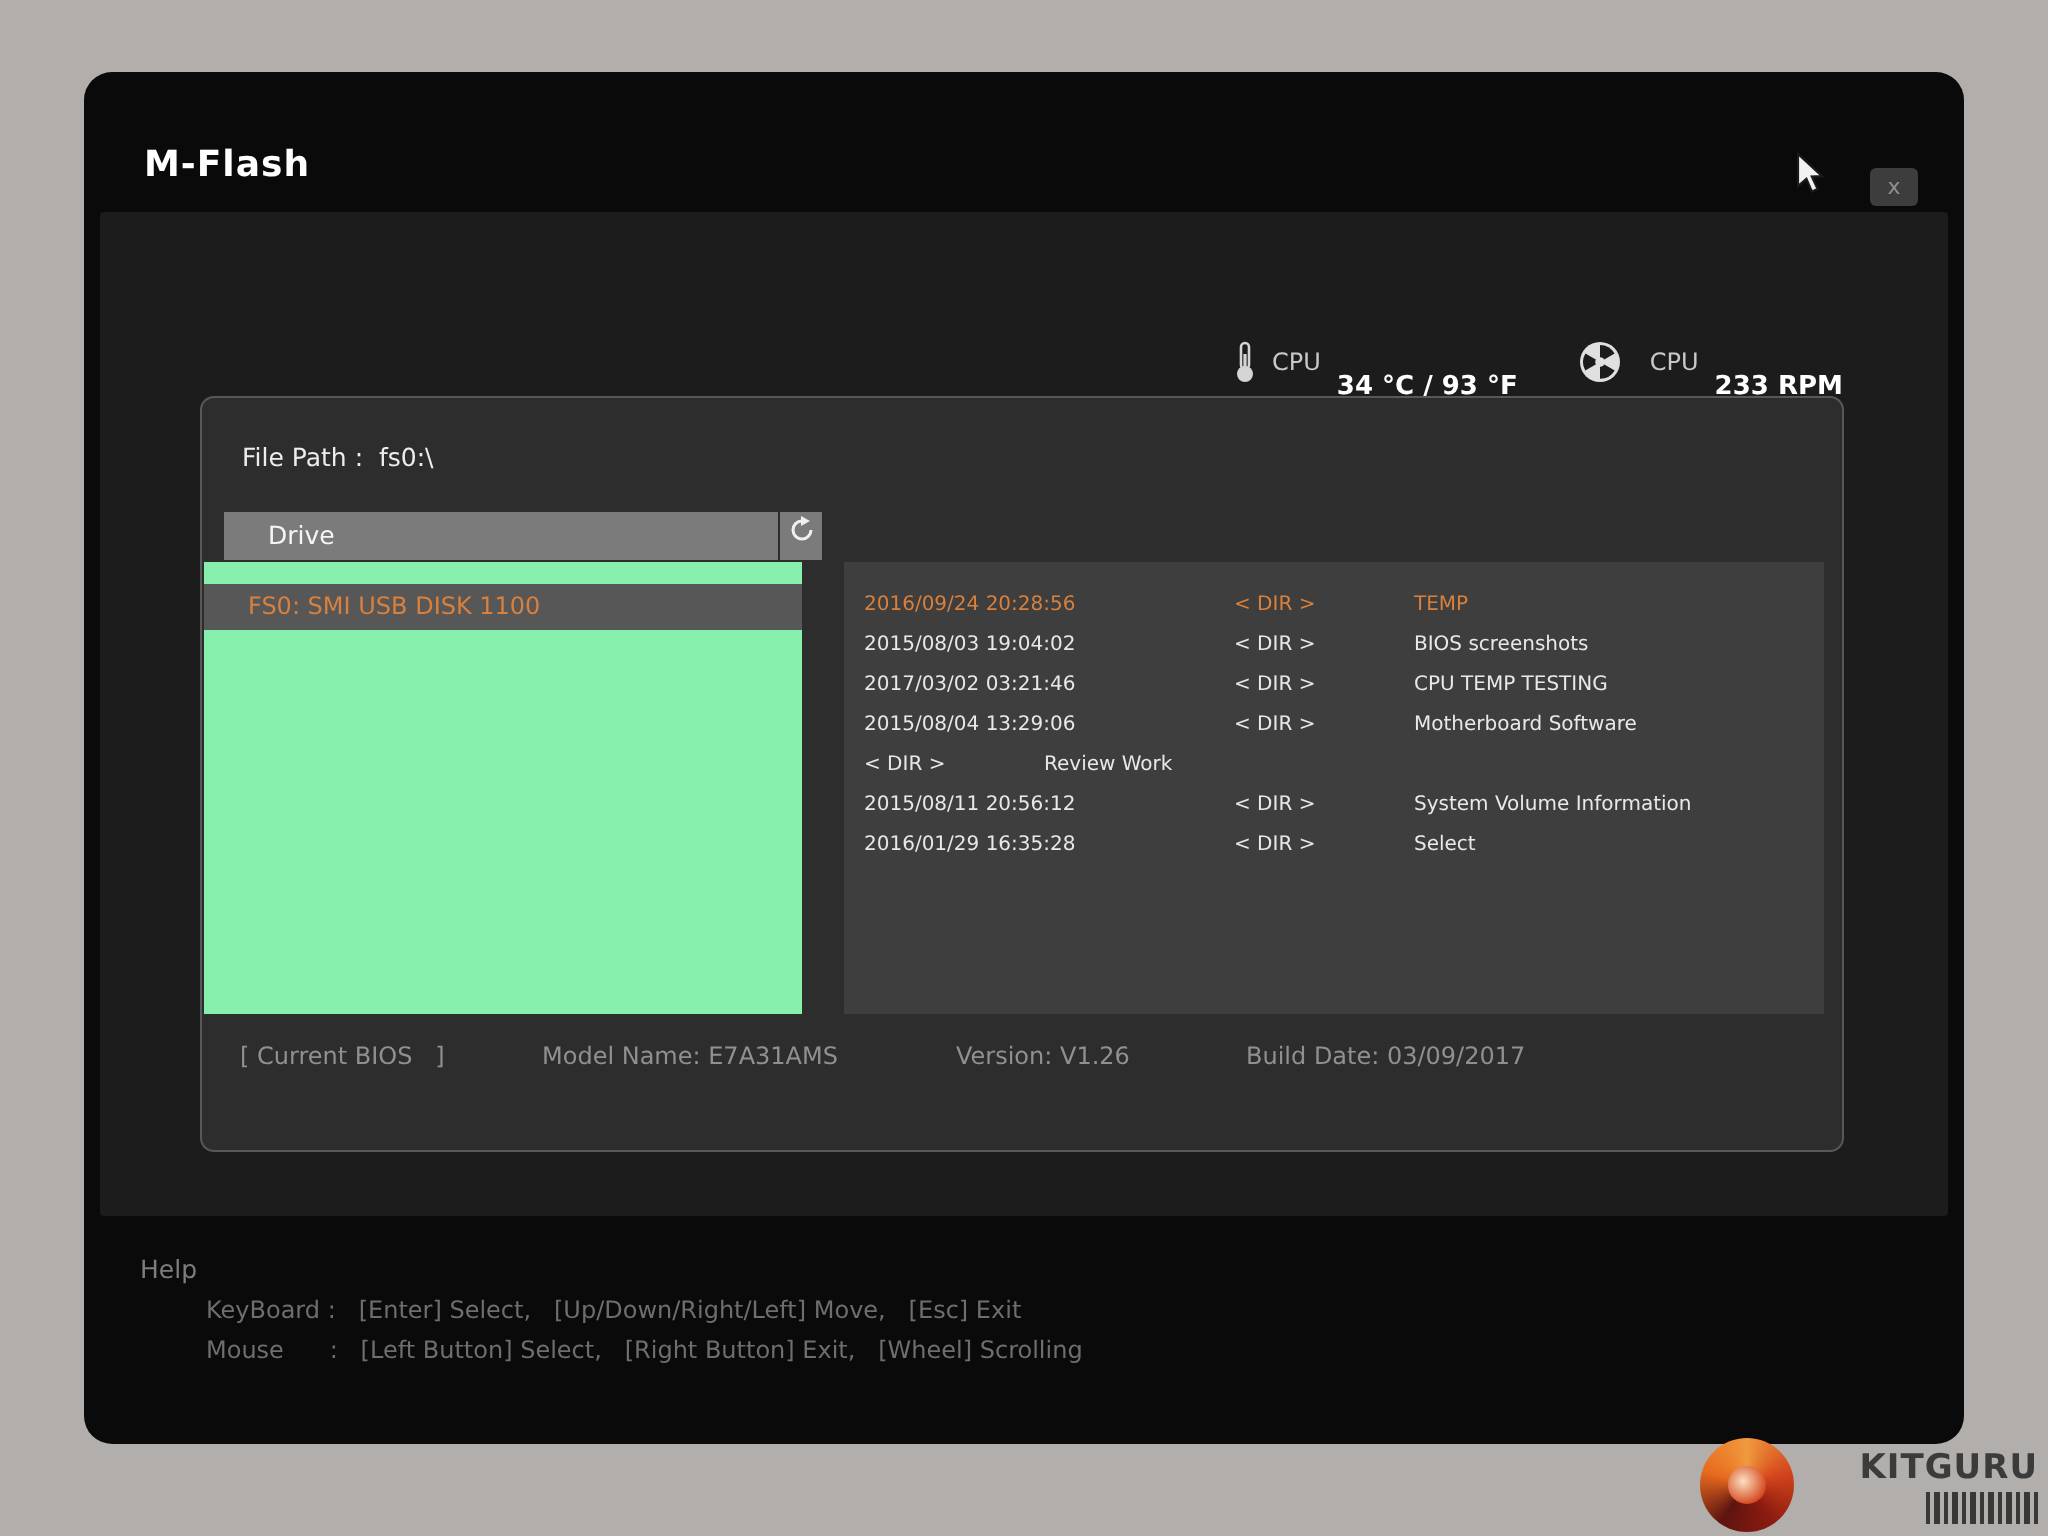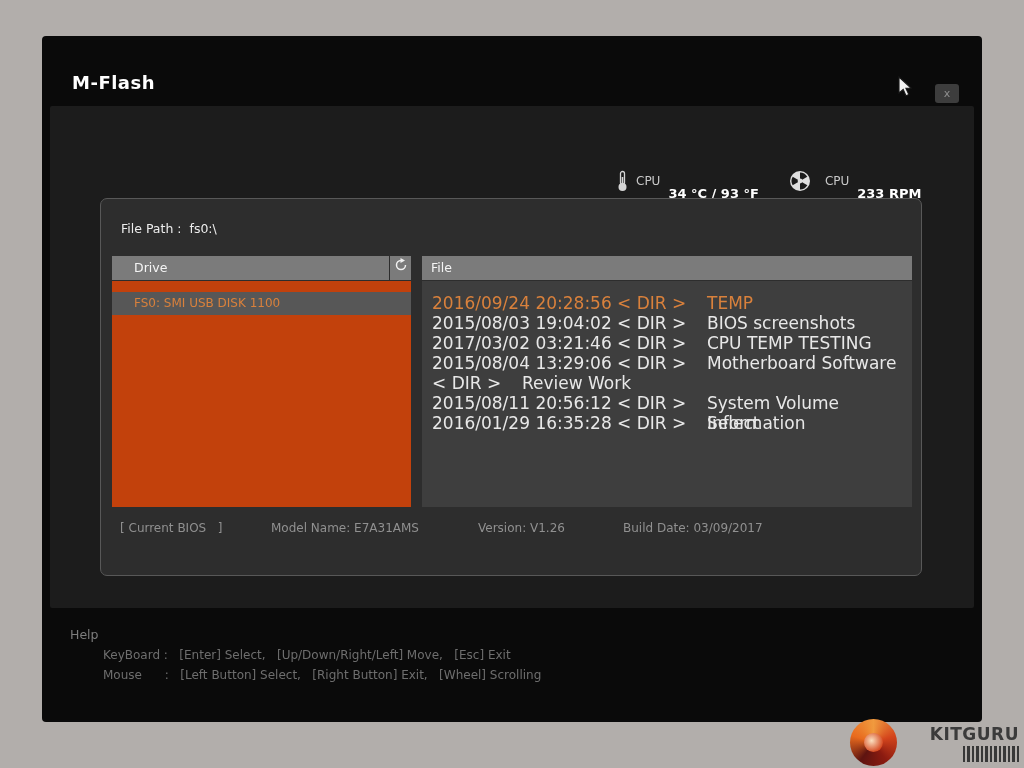--- a/index.html
+++ b/index.html
@@ -7,21 +7,21 @@
   body {
     position:relative;
     background:#b2aeab;
     font-family:"DejaVu Sans", sans-serif;
     overflow:hidden;
   }
 
   
   .window {
     position:absolute; left:42px; top:36px; width:940px; height:686px;
-    background:#0a0a0a; border-radius:4px;
+    background:#0a0a0a; border-radius:14px;
   }
   .title {
     position:absolute; left:30px; top:36px;
     color:#ffffff; font-size:18px; font-weight:600; letter-spacing:.5px;
   }
   .close-btn {
     position:absolute; right:23px; top:48px; width:24px; height:19px;
     background:#3d3d3d; border-radius:3px; color:#8f8f8f;
     font-size:11px; display:flex; align-items:center; justify-content:center;
     cursor:pointer;
@@ -53,36 +53,36 @@
   }
   .hdr {
     position:absolute; top:57px; height:24px; background:#7b7b7b;
     color:#f5f5f5; font-size:12.5px; line-height:24px;
   }
   .hdr-drive { left:11px; width:277px; padding-left:22px; }
   .hdr-refresh { left:289px; width:21px; display:flex; align-items:center; justify-content:center; cursor:pointer; }
   .hdr-file { left:321px; width:490px; padding-left:9px; }
 
   .drive-list {
-    position:absolute; left:11px; top:82px; width:299px; height:226px;
-    background:#c2410c;
+    position:absolute; left:1px; top:82px; width:299px; height:226px;
+    background:#86efac;
   }
   .drive-row {
     margin-top:11px; height:23px; background:#575757;
     color:#d9813c; font-size:12px; line-height:23px; padding-left:22px;
     cursor:pointer;
   }
 
   .file-list {
     position:absolute; left:321px; top:82px; width:490px; height:226px;
     background:#3e3e3e; padding-top:12px;
   }
   .file-row {
     display:flex; height:20px; line-height:20px; padding-left:10px;
-    font-size:17px; color:#e8e8e8; cursor:pointer;justify-content:center;
+    font-size:10px; color:#e8e8e8; cursor:pointer;justify-content:center;
   }
   .file-row.highlight { color:#d9813c; }
   .fdate { width:185px; }
   .ftype { width:90px; }
   .fname { flex:1; }
 
   .bios-row {
     position:absolute; left:19px; display:flex; font-size:12px; white-space:pre;
   }
   .bios-row .c1 { width:151px; }
@@ -171,21 +171,20 @@
 
       <div class="hdr hdr-refresh">
         <span>
           <svg width="14" height="14" viewBox="0 0 14 14">
             <path d="M11.5 7 A4.5 4.5 0 1 1 7 2.5" stroke="#f0f0f0" stroke-width="1.5" fill="none"></path>
             <polygon points="6.5,0 11,2.5 6.5,5" fill="#f0f0f0"></polygon>
           </svg>
         </span>
       </div>
 
-      <div class="hdr hdr-file">File</div>
 
       <div class="drive-list">
         <div class="drive-row">FS0: SMI USB DISK 1100</div>
       </div>
 
       <div class="file-list">
         <div class="file-row highlight">
           <span class="fdate">2016/09/24 20:28:56</span>
           <span class="ftype">&lt; DIR &gt;</span>
           <span class="fname">TEMP</span>

